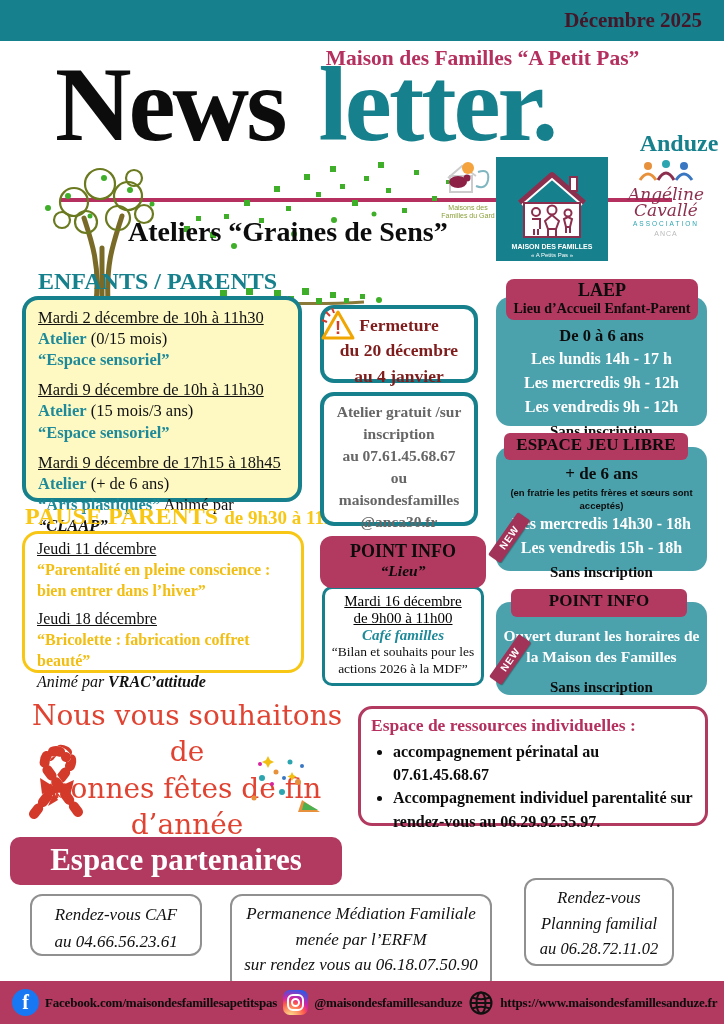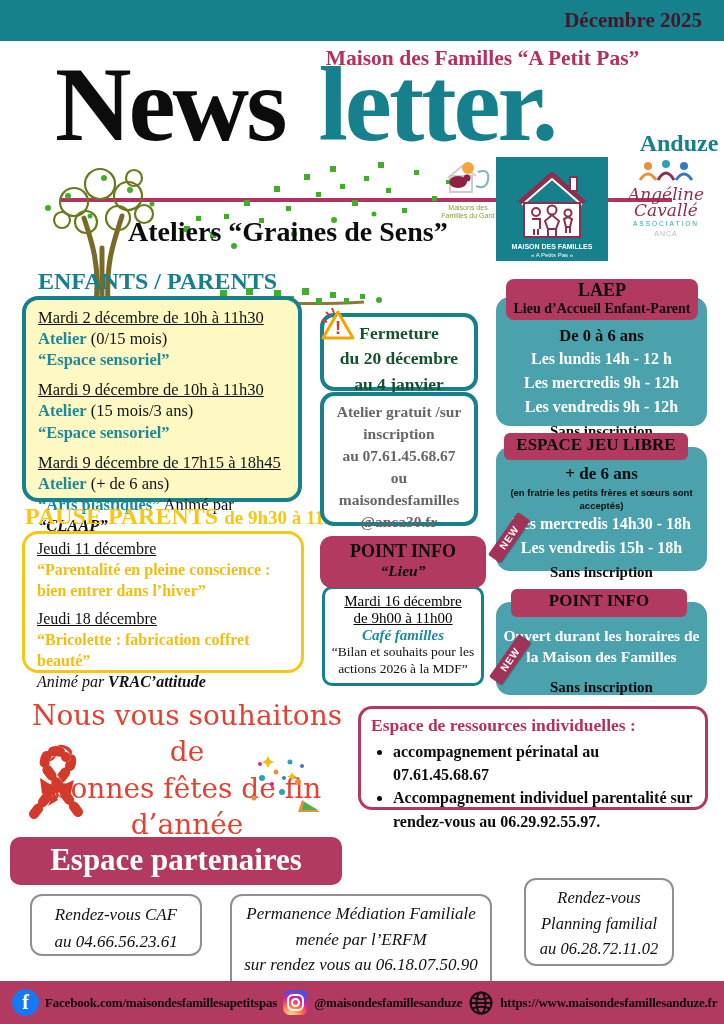--- a/index.html
+++ b/index.html
@@ -42,21 +42,21 @@
   .h-pause{left:25px;top:503px;font-weight:bold;color:#F8C715;font-size:24px;white-space:nowrap;}
   .h-pause .time{font-size:19px;}
   .box-pause{left:22px;top:531px;width:282px;height:142px;border:3.5px solid #F8C715;border-radius:16px;padding:5px 12px;box-sizing:border-box;background:#fff;font-size:16px;}
   .yel-b{color:#F2BE12;font-weight:bold;}
   .box-pause div{line-height:1.3;}
   .pev{margin-bottom:8px;}
   .anim{color:#111;font-style:italic;}
   .anim b{font-weight:bold;}
 
   
-  .box-closure{left:320px;top:305px;width:158px;height:78px;border:4px solid #17808D;border-radius:14px;background:#fff;text-align:center;font-weight:bold;font-size:17.5px;color:#14532d;line-height:1.45;padding-top:4px;box-sizing:border-box;margin-top:8px;}
+  .box-closure{left:320px;top:305px;width:158px;height:78px;border:4px solid #17808D;border-radius:14px;background:#fff;text-align:center;font-weight:bold;font-size:17.5px;color:#7f1d1d;line-height:1.45;padding-top:4px;box-sizing:border-box;}
   .warn{left:318px;top:306px;width:40px;height:38px;}
   .box-reg{left:320px;top:392px;width:158px;height:134px;border:4px solid #17808D;border-radius:14px;background:#fff;text-align:center;font-weight:bold;font-size:15.5px;color:#666666;line-height:1.42;padding-top:5px;box-sizing:border-box;}
   .pi-head{background:#B23A60;border-radius:12px;text-align:center;color:#0c0c0c;z-index:3;}
   .pi-plus-head{left:320px;top:536px;width:166px;height:52px;padding-top:5px;box-sizing:border-box;}
   .pi-plus-head .t{font-weight:bold;font-size:18px;}
   .pi-plus-head .s{font-weight:bold;font-style:italic;font-size:15.5px;}
   .pi-plus-body{left:322px;top:586px;width:162px;height:100px;border:3px solid #17808D;border-radius:10px;background:#fff;text-align:center;box-sizing:border-box;padding-top:4px;font-size:15px;z-index:2;}
   .u{text-decoration:underline;}
   .cafe{color:#1E8A99;font-weight:bold;font-style:italic;font-size:15px;}
   .desc{font-size:13.5px;color:#111;line-height:1.25;}
@@ -76,21 +76,21 @@
   .small-note{color:#0c0c0c;font-weight:bold;font-size:9.5px;font-family:"Liberation Sans",sans-serif;line-height:1.4;}
   .pir-head{left:511px;top:589px;width:176px;height:28px;font-size:17px;padding-top:2px;box-sizing:border-box;border-radius:6px;}
   .pir-body{left:496px;top:602px;width:211px;height:93px;padding-top:24px;}
   .white-b{color:#fff;font-weight:bold;font-size:15.5px;line-height:1.35;}
   .new-ribbon{position:absolute;background:#A23358;color:#fff;font:bold 10px "Liberation Sans",sans-serif;padding:2px 13px;transform:rotate(-55deg);letter-spacing:1px;z-index:4;border-radius:2px;box-shadow:0 1px 1px rgba(0,0,0,.3);}
 
   
   .wishes{left:22px;top:698px;width:330px;text-align:center;color:#E04331;font-size:28px;line-height:1.3;font-family:"DejaVu Serif",serif;}
 
   
-  .box-res{left:358px;top:706px;width:350px;height:104px;border:3px solid #B23A60;border-radius:14px;background:#fff;box-sizing:border-box;padding:6px 10px 0 10px;}
+  .box-res{left:358px;top:706px;width:350px;height:120px;border:3px solid #B23A60;border-radius:14px;background:#fff;box-sizing:border-box;padding:6px 10px 0 10px;}
   .box-res .title{color:#B5305F;font-weight:bold;font-size:17.5px;}
   .box-res ul{margin:4px 0 0 0;padding-left:22px;}
   .box-res li{color:#0c0c0c;font-weight:bold;font-size:16px;line-height:1.45;}
 
   
   .banner-teal{left:336px;top:832px;width:338px;height:36px;background:#17808D;border-radius:10px;text-align:center;color:#0c0c0c;font-weight:bold;font-size:21px;line-height:36px;z-index:1;}
   .banner-pink{left:10px;top:837px;width:332px;height:48px;background:#B23A60;border-radius:10px;text-align:center;color:#fff;font-weight:bold;font-size:31px;line-height:46px;z-index:2;}
 
   .pbox{border:2px solid #909090;border-radius:12px;background:#fff;text-align:center;font-style:italic;color:#111;box-sizing:border-box;}
   .pbox1{left:30px;top:894px;width:172px;height:62px;font-size:17px;line-height:1.6;padding-top:5px;}
@@ -295,21 +295,21 @@
     <div class="desc">“Bilan et souhaits pour les</div>
     <div class="desc">actions 2026 à la MDF”</div>
   </div>
 
   <div class="abs r-head laep-head">
     <div class="t">LAEP</div>
     <div class="s">Lieu d’Accueil Enfant-Parent</div>
   </div>
   <div class="abs teal-body laep-body">
     <div class="age-line">De 0 à 6 ans</div>
-    <div class="sched">Les lundis 14h - 12 h</div>
+    <div class="sched">Les lundis 14h - 17 h</div>
     <div class="sched">Les mercredis 9h - 12h</div>
     <div class="sched">Les vendredis 9h - 12h</div>
     <div class="note">Sans inscription</div>
   </div>
 
   <div class="abs r-head jeu-head">ESPACE JEU LIBRE</div>
   <div class="abs teal-body jeu-body">
     <div class="age-line" style="font-size:17px;">+ de 6 ans</div>
     <div class="small-note">(en fratrie les petits frères et sœurs sont acceptés)</div>
     <div class="sched">Les mercredis 14h30 - 18h</div>

